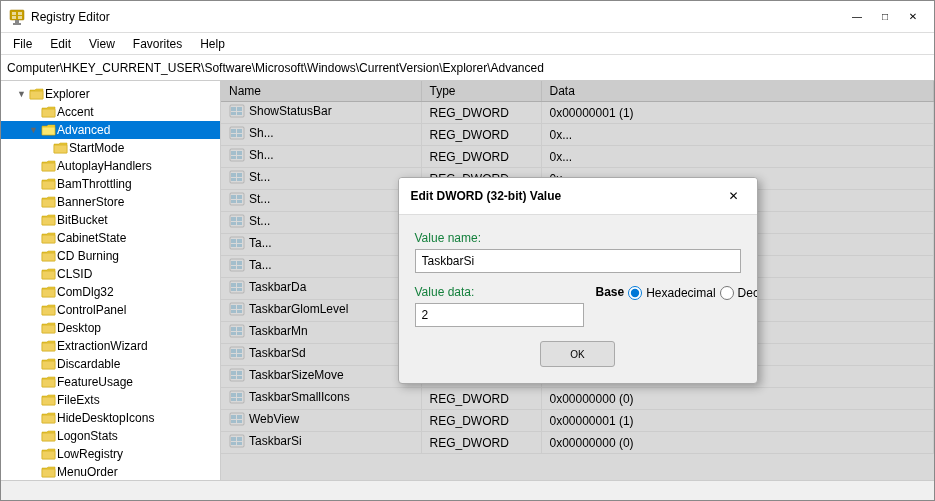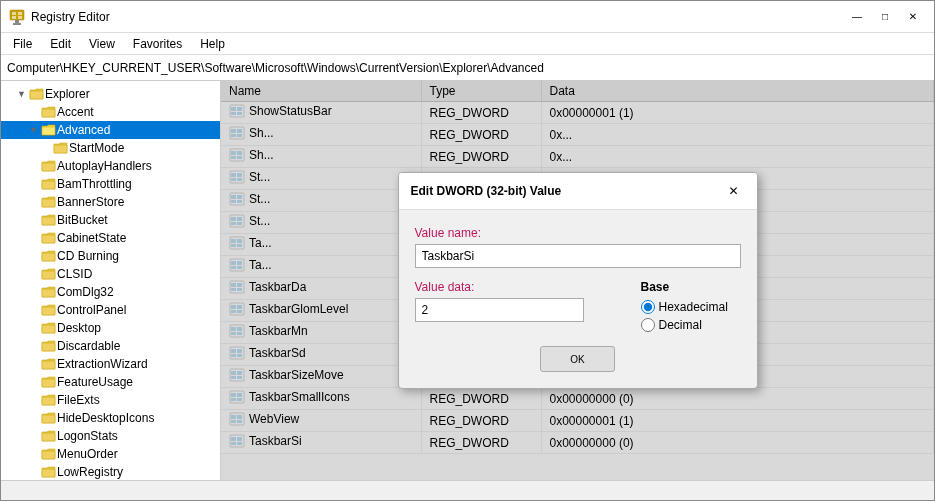--- a/index.html
+++ b/index.html
@@ -202,21 +202,21 @@
       align-items: center;
       justify-content: center;
       border-radius: 2px;
     }
     .dialog-body {
       padding: 16px;
     }
     .dialog-label {
       font-size: 12px;
       margin-bottom: 4px;
-      color: #be185d;
+      color: #15803d;
     }
     .dialog-input {
       width: 100%;
       height: 24px;
       border: 1px solid #aaa;
       background: #fff;
       padding: 2px 6px;
       font-size: 12px;
       margin-bottom: 12px;
       outline: none;
@@ -231,21 +231,21 @@
       flex: 1;
       height: 24px;
       border: 1px solid #aaa;
       background: #fff;
       padding: 2px 6px;
       font-size: 12px;
       outline: none;
     }
     .base-group {
       display: flex;
-      flex-direction: column;
+      flex-direction: row;
       gap: 4px;
       min-width: 100px;
     }
     .base-label {
       font-size: 12px;
       font-weight: 600;
       margin-bottom: 2px;
     }
     .radio-row {
       display: flex;
@@ -442,36 +442,36 @@
           <rect x="1" y="4" width="13" height="8" rx="0.5" fill="#f0d060" stroke="#c8a000" stroke-width="0.5"></rect>
         </svg>
         <span class="tree-label">Desktop</span>
       </div>
       <div class="tree-item indent2">
         <span class="tree-expand"> </span>
         <svg class="folder-svg" viewBox="0 0 16 14">
           <path d="M1,3 L6,3 L7,2 L14,2 L14,12 L1,12 Z" fill="#e8c842" stroke="#c8a000" stroke-width="0.5"></path>
           <rect x="1" y="4" width="13" height="8" rx="0.5" fill="#f0d060" stroke="#c8a000" stroke-width="0.5"></rect>
         </svg>
+        <span class="tree-label">ExtractionWizard</span>
+      </div>
+      <div class="tree-item indent2">
+        <span class="tree-expand"> </span>
+        <svg class="folder-svg" viewBox="0 0 16 14">
+          <path d="M1,3 L6,3 L7,2 L14,2 L14,12 L1,12 Z" fill="#e8c842" stroke="#c8a000" stroke-width="0.5"></path>
+          <rect x="1" y="4" width="13" height="8" rx="0.5" fill="#f0d060" stroke="#c8a000" stroke-width="0.5"></rect>
+        </svg>
         <span class="tree-label">Discardable</span>
       </div>
       <div class="tree-item indent2">
         <span class="tree-expand"> </span>
         <svg class="folder-svg" viewBox="0 0 16 14">
           <path d="M1,3 L6,3 L7,2 L14,2 L14,12 L1,12 Z" fill="#e8c842" stroke="#c8a000" stroke-width="0.5"></path>
           <rect x="1" y="4" width="13" height="8" rx="0.5" fill="#f0d060" stroke="#c8a000" stroke-width="0.5"></rect>
         </svg>
-        <span class="tree-label">ExtractionWizard</span>
-      </div>
-      <div class="tree-item indent2">
-        <span class="tree-expand"> </span>
-        <svg class="folder-svg" viewBox="0 0 16 14">
-          <path d="M1,3 L6,3 L7,2 L14,2 L14,12 L1,12 Z" fill="#e8c842" stroke="#c8a000" stroke-width="0.5"></path>
-          <rect x="1" y="4" width="13" height="8" rx="0.5" fill="#f0d060" stroke="#c8a000" stroke-width="0.5"></rect>
-        </svg>
         <span class="tree-label">FeatureUsage</span>
       </div>
       <div class="tree-item indent2">
         <span class="tree-expand"> </span>
         <svg class="folder-svg" viewBox="0 0 16 14">
           <path d="M1,3 L6,3 L7,2 L14,2 L14,12 L1,12 Z" fill="#e8c842" stroke="#c8a000" stroke-width="0.5"></path>
           <rect x="1" y="4" width="13" height="8" rx="0.5" fill="#f0d060" stroke="#c8a000" stroke-width="0.5"></rect>
         </svg>
         <span class="tree-label">FileExts</span>
       </div>
@@ -490,29 +490,29 @@
           <rect x="1" y="4" width="13" height="8" rx="0.5" fill="#f0d060" stroke="#c8a000" stroke-width="0.5"></rect>
         </svg>
         <span class="tree-label">LogonStats</span>
       </div>
       <div class="tree-item indent2">
         <span class="tree-expand"> </span>
         <svg class="folder-svg" viewBox="0 0 16 14">
           <path d="M1,3 L6,3 L7,2 L14,2 L14,12 L1,12 Z" fill="#e8c842" stroke="#c8a000" stroke-width="0.5"></path>
           <rect x="1" y="4" width="13" height="8" rx="0.5" fill="#f0d060" stroke="#c8a000" stroke-width="0.5"></rect>
         </svg>
+        <span class="tree-label">LowRegistry</span>
+      </div>
+      <div class="tree-item indent2">
+        <span class="tree-expand"> </span>
+        <svg class="folder-svg" viewBox="0 0 16 14">
+          <path d="M1,3 L6,3 L7,2 L14,2 L14,12 L1,12 Z" fill="#e8c842" stroke="#c8a000" stroke-width="0.5"></path>
+          <rect x="1" y="4" width="13" height="8" rx="0.5" fill="#f0d060" stroke="#c8a000" stroke-width="0.5"></rect>
+        </svg>
         <span class="tree-label">MenuOrder</span>
-      </div>
-      <div class="tree-item indent2">
-        <span class="tree-expand"> </span>
-        <svg class="folder-svg" viewBox="0 0 16 14">
-          <path d="M1,3 L6,3 L7,2 L14,2 L14,12 L1,12 Z" fill="#e8c842" stroke="#c8a000" stroke-width="0.5"></path>
-          <rect x="1" y="4" width="13" height="8" rx="0.5" fill="#f0d060" stroke="#c8a000" stroke-width="0.5"></rect>
-        </svg>
-        <span class="tree-label">LowRegistry</span>
       </div>
     </div>
 
     <div class="right-panel">
       <table class="registry-table">
         <thead>
           <tr>
             <th style="width:200px">Name</th>
             <th style="width:120px">Type</th>
             <th>Data</th>

